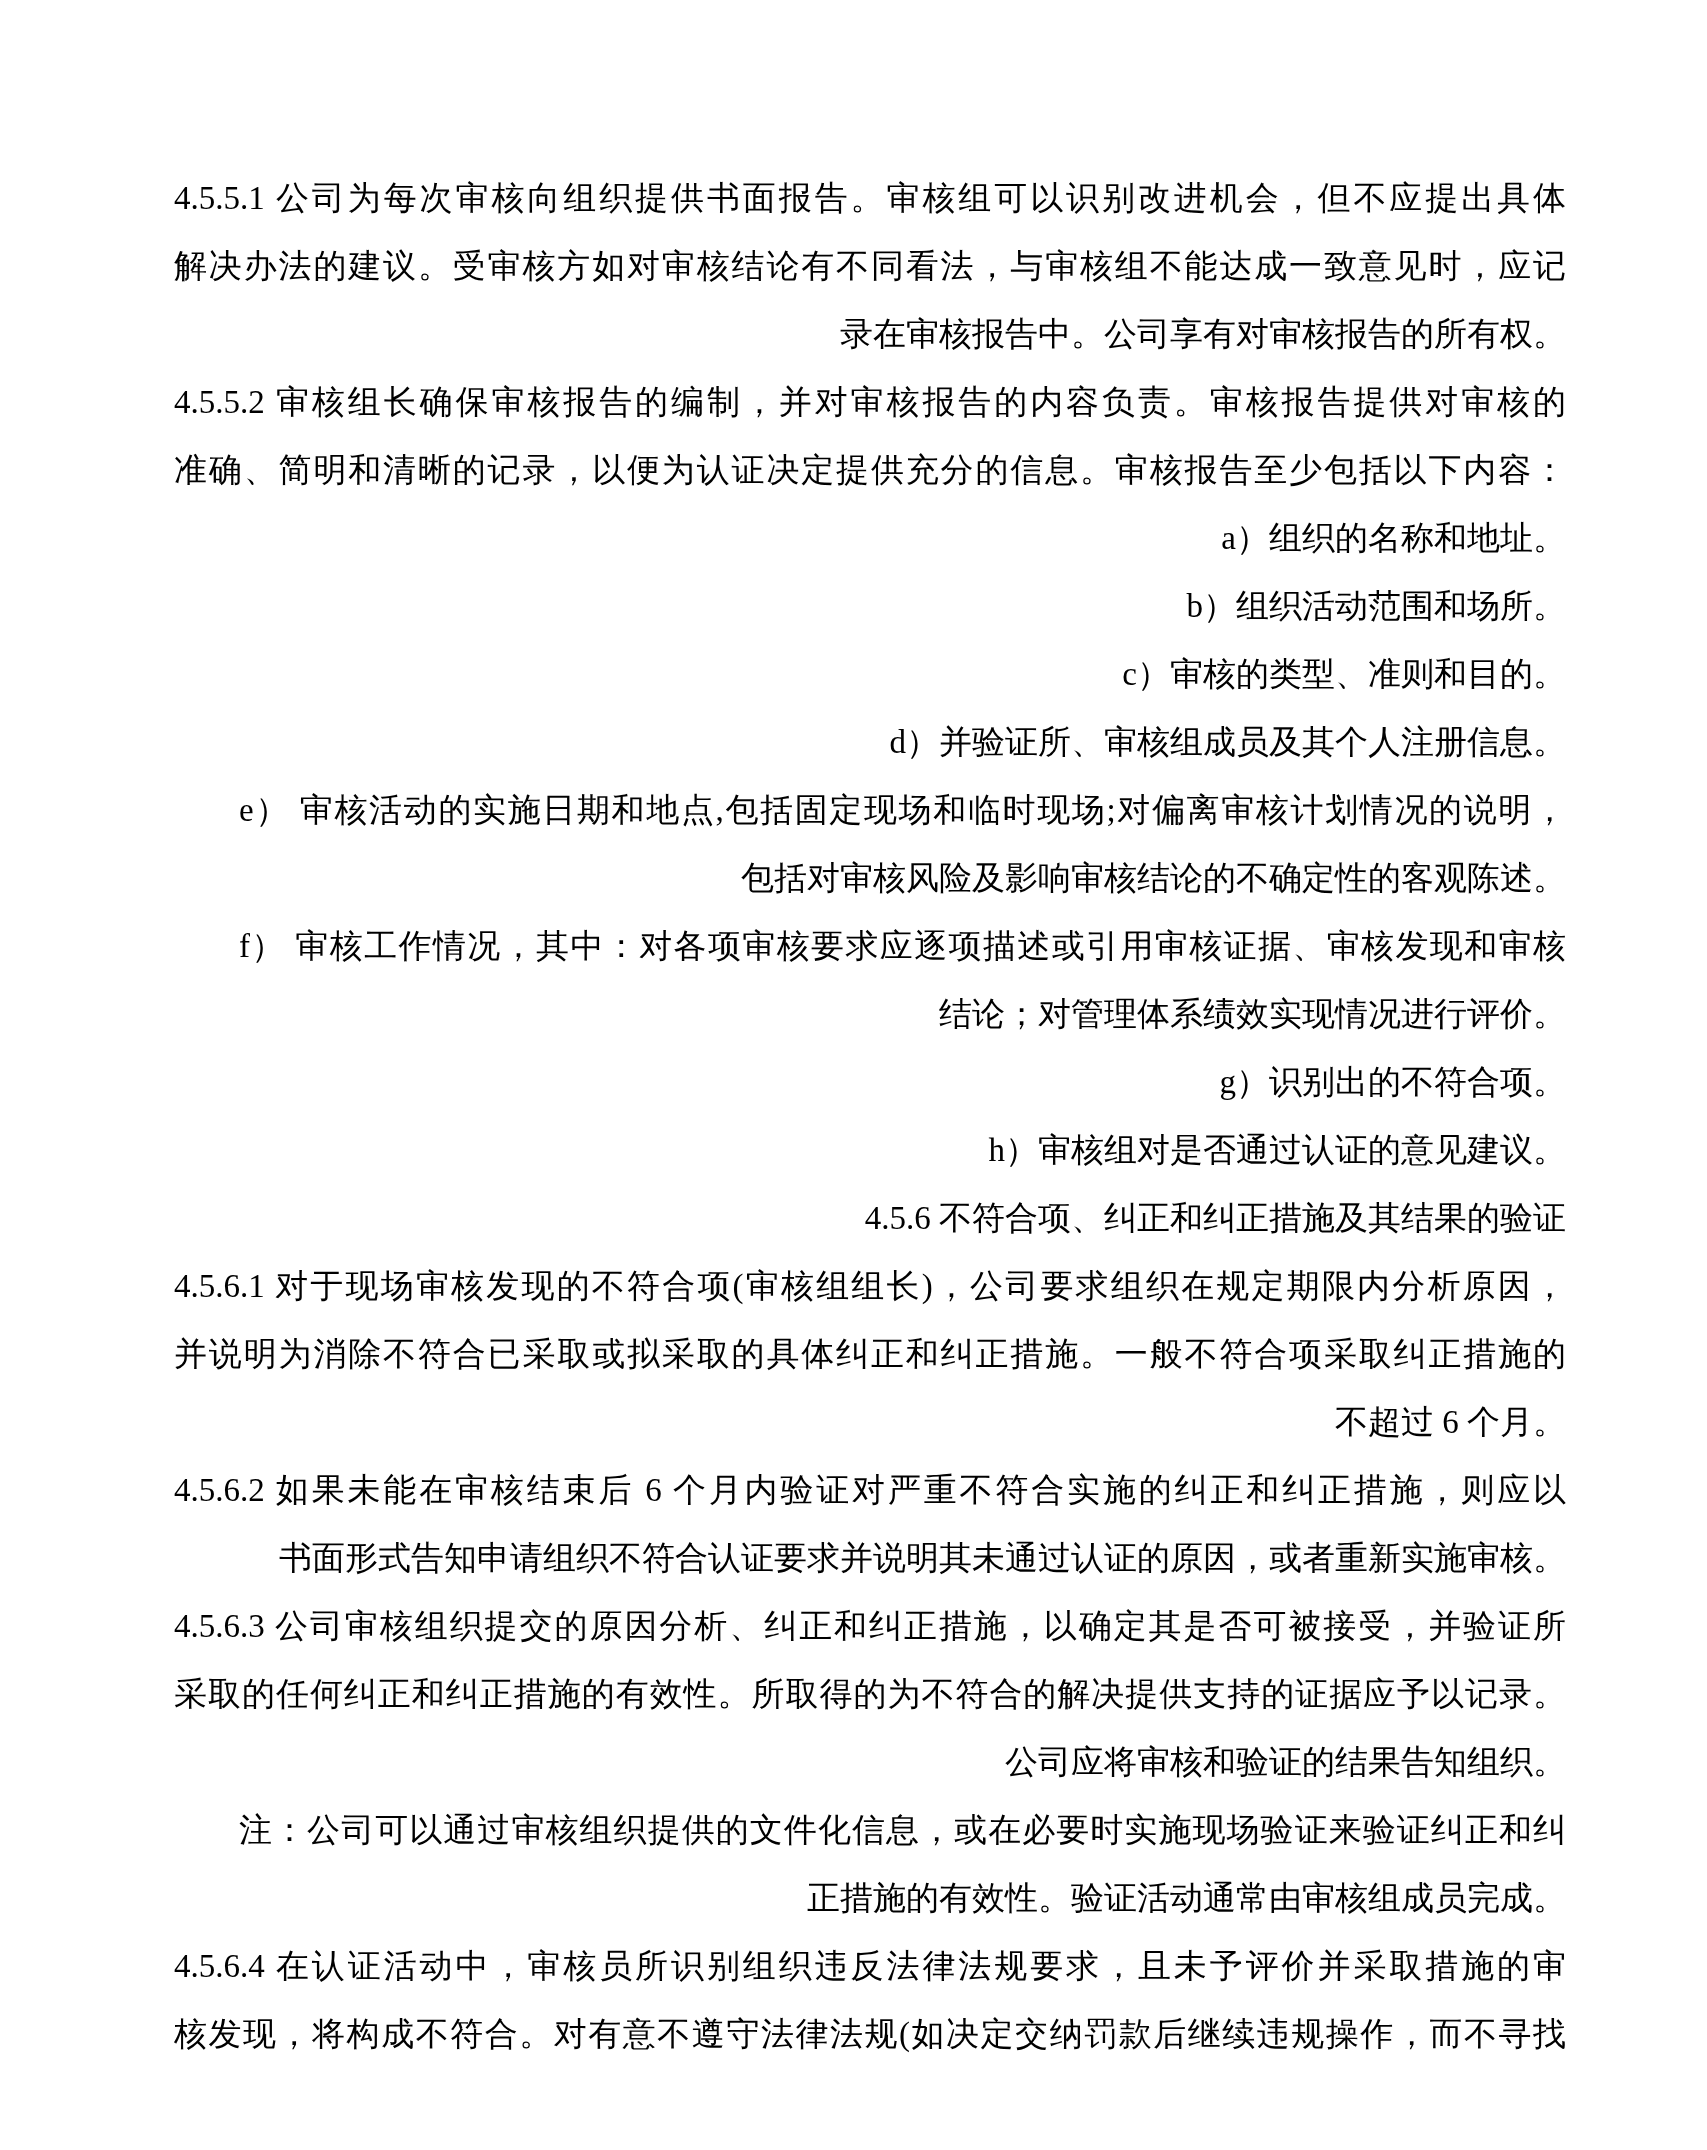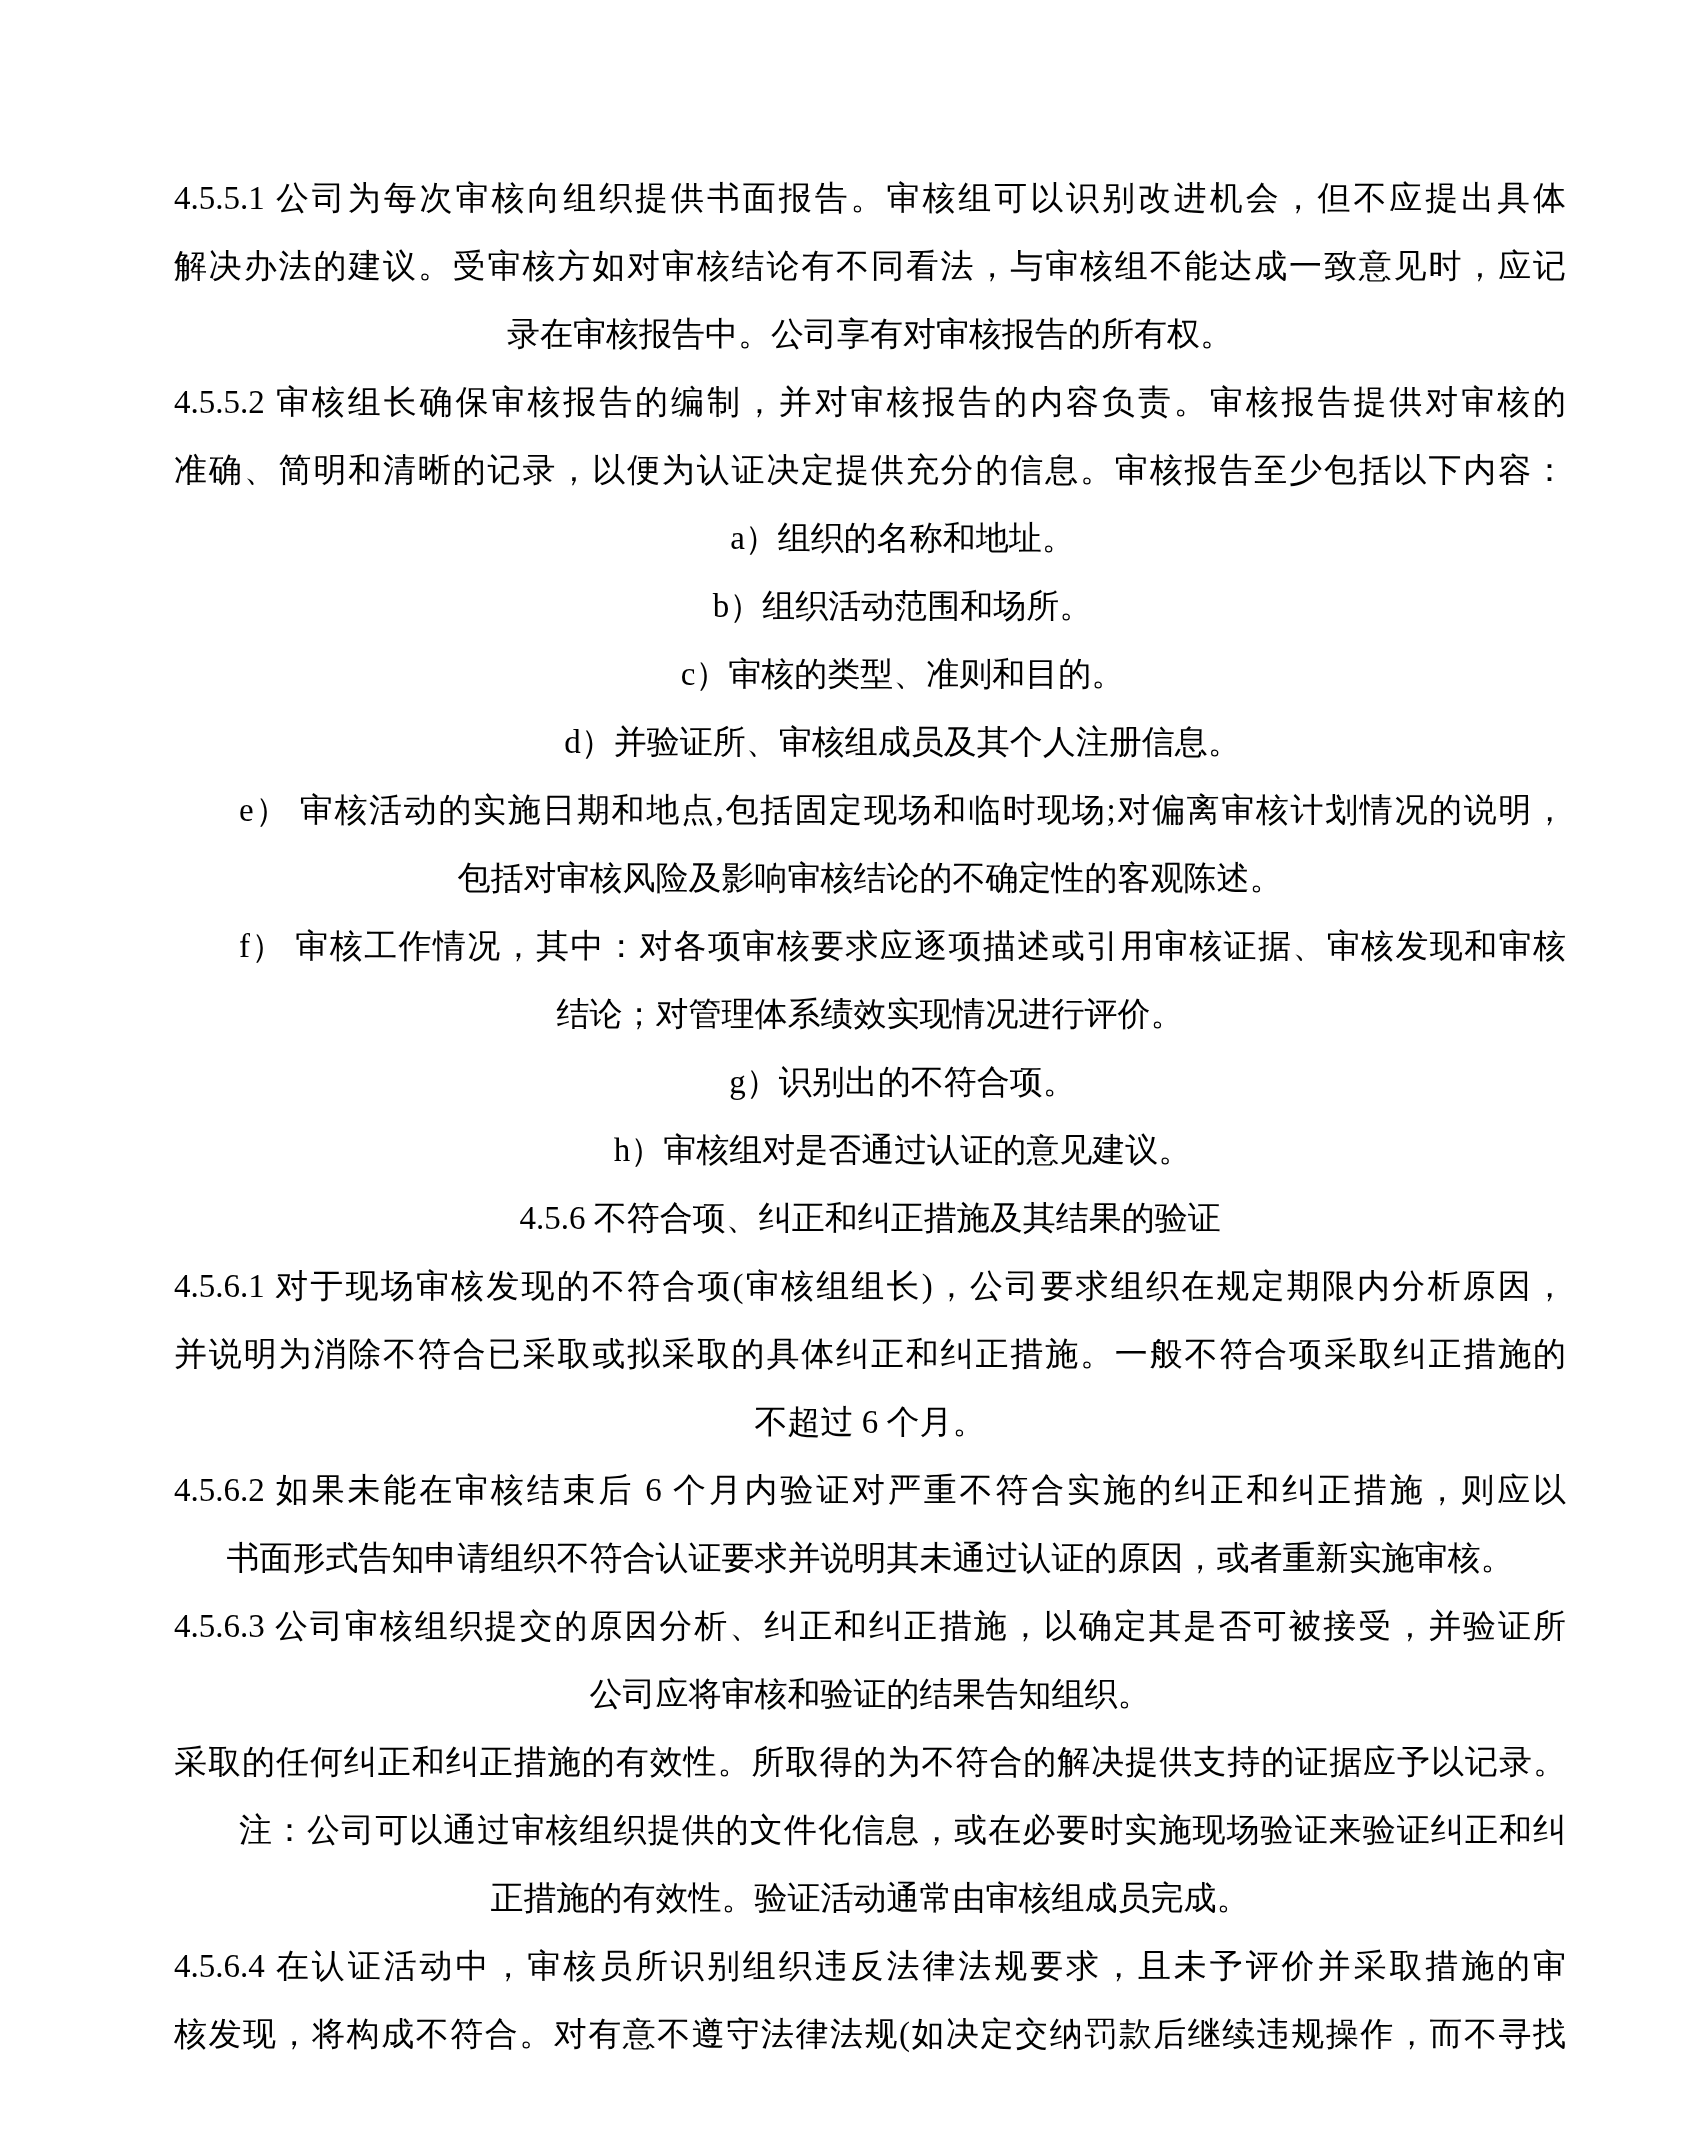--- a/index.html
+++ b/index.html
@@ -26,21 +26,21 @@
     left: 174px;
     top: 164px;
     width: 1392px;
   }
   .line {
     font-size: 33px;
     line-height: 68px;
     height: 68px;
     overflow: hidden;
     white-space: normal;
-    text-align: center;
+    text-align: right;
   }
   
   .line.j {
     text-align: justify;
     text-align-last: justify;
   }
   
   .line.ind {
     text-indent: 65px;
   }
@@ -65,22 +65,22 @@
       <div class="line">结论；对管理体系绩效实现情况进行评价。</div>
       <div class="line ind">g）识别出的不符合项。</div>
       <div class="line ind">h）审核组对是否通过认证的意见建议。</div>
       <div class="line">4.5.6 不符合项、纠正和纠正措施及其结果的验证</div>
       <div class="line j">4.5.6.1 对于现场审核发现的不符合项(审核组组长)，公司要求组织在规定期限内分析原因，</div>
       <div class="line j">并说明为消除不符合已采取或拟采取的具体纠正和纠正措施。一般不符合项采取纠正措施的</div>
       <div class="line">不超过 6 个月。</div>
       <div class="line j">4.5.6.2 如果未能在审核结束后 6 个月内验证对严重不符合实施的纠正和纠正措施，则应以</div>
       <div class="line">书面形式告知申请组织不符合认证要求并说明其未通过认证的原因，或者重新实施审核。</div>
       <div class="line j">4.5.6.3 公司审核组织提交的原因分析、纠正和纠正措施，以确定其是否可被接受，并验证所</div>
+      <div class="line j">采取的任何纠正和纠正措施的有效性。所取得的为不符合的解决提供支持的证据应予以记录。</div>
       <div class="line">公司应将审核和验证的结果告知组织。</div>
-      <div class="line j">采取的任何纠正和纠正措施的有效性。所取得的为不符合的解决提供支持的证据应予以记录。</div>
       <div class="line ind j">注：公司可以通过审核组织提供的文件化信息，或在必要时实施现场验证来验证纠正和纠</div>
       <div class="line">正措施的有效性。验证活动通常由审核组成员完成。</div>
       <div class="line j">4.5.6.4 在认证活动中，审核员所识别组织违反法律法规要求，且未予评价并采取措施的审</div>
       <div class="line j">核发现，将构成不符合。对有意不遵守法律法规(如决定交纳罚款后继续违规操作，而不寻找</div>
     </div>
 
 </div>
 
 
 </body></html>

